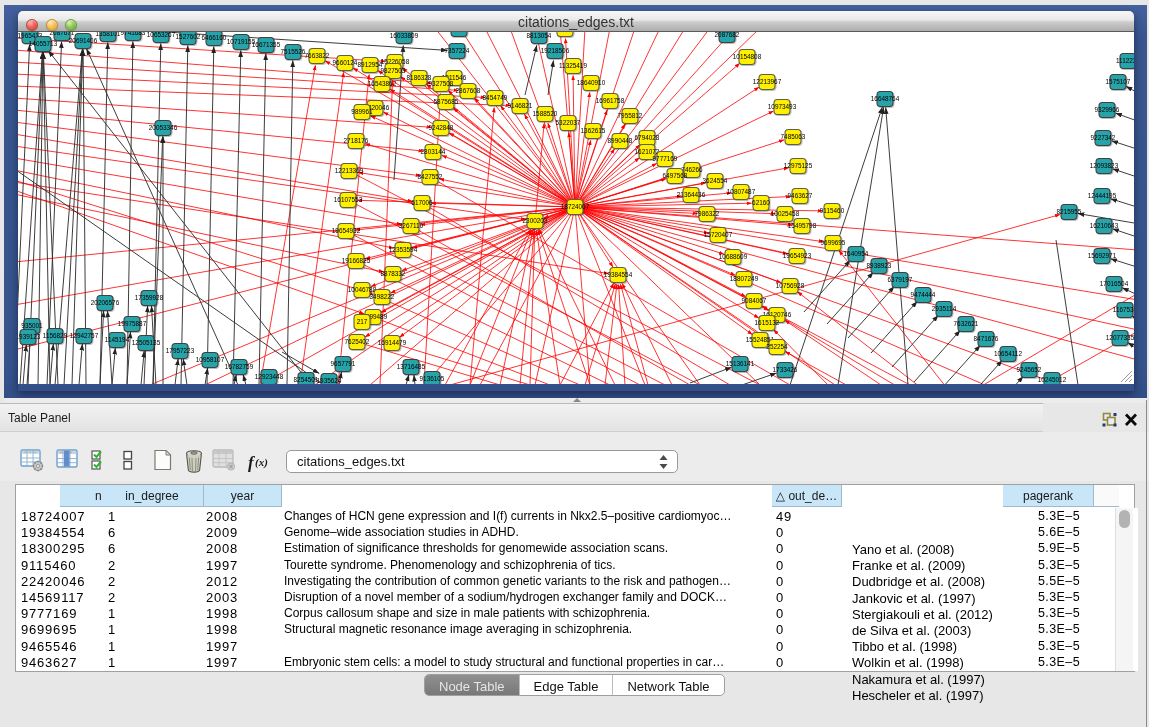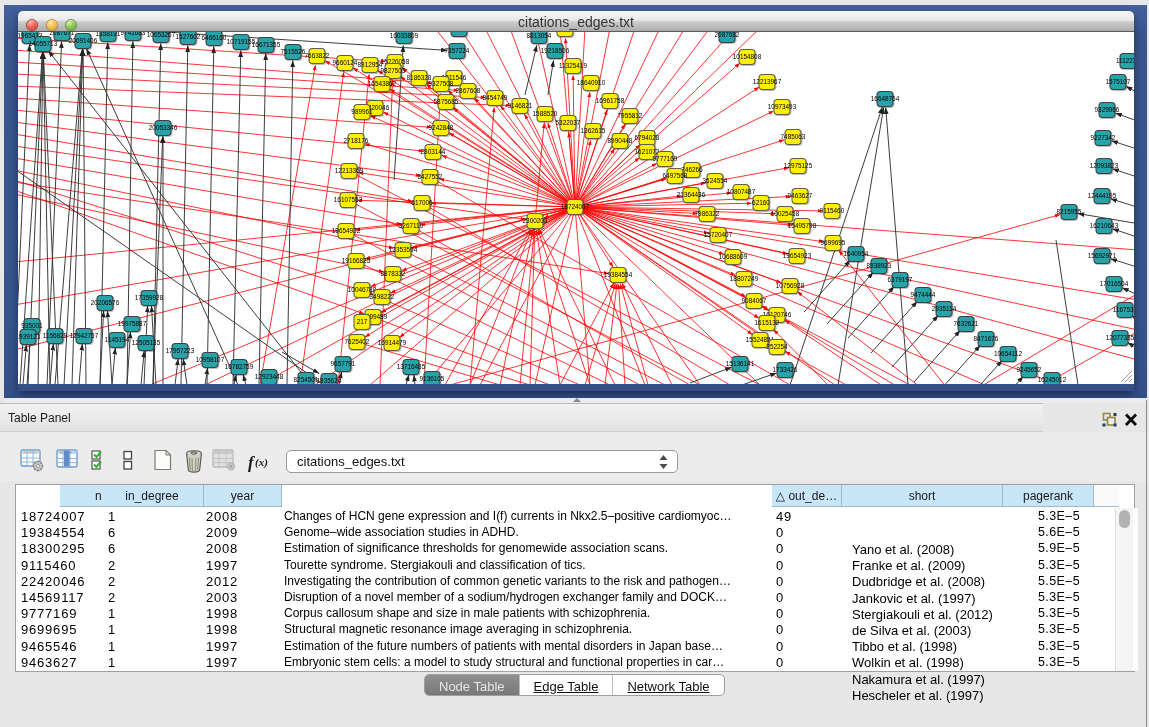--- a/index.html
+++ b/index.html
@@ -42,21 +42,21 @@
 .c3 { left:268px; width:483px; }
 .c4 { left:760px; width:65px; font-size:13px; letter-spacing:0.8px; }
 .c5 { left:836px; width:150px; font-size:13px;margin-top:33px; }
 .c6 { left:992px; width:91px; font-size:12.5px; letter-spacing:0.4px;margin-left:30px; }
 #scrollbar { position:absolute; right:1px; top:23px; width:18px; height:163px; background:#f5f5f5; border-left:1px solid #dedede; }
 #scrollbar .thumb { position:absolute; left:3px; top:2px; width:11px; height:18px; background:#b3b3b3; border-radius:6px; }
 #tabs { position:absolute; left:424px; top:674px; height:22px; display:flex;
   border:1px solid #9f9f9f; border-radius:5px; overflow:hidden; background:#fff; }
 #tabs div { font-size:13px; padding:4px 14px 0 14px; color:#111; }
 #tabs .sel { background:linear-gradient(180deg,#909090,#787878); color:#e6e6e6; }
-#tabs .nsel { border-left:1px solid #bdbdbd;text-decoration:underline; }
+#tabs .nsel { border-left:1px solid #bdbdbd; }
 #status { position:absolute; left:0; top:700px; width:1149px; height:27px; background:#e7e7e7; }
 #status .m { position:absolute; left:1056px; top:9px; font-size:11px; color:#1c1c1c; }
 #status .dot { position:absolute; left:1121px; top:8px; width:13px; height:13px; border-radius:50%;
   background:#3cc63c; border:1.5px solid #2a7d2a; }
 #rline { position:absolute; left:1146px; top:400px; width:1px; height:327px; background:#8a8a8a; }
 </style></head>
 <body>
 <div id="app">
 <div id="desktop">
   <div id="win">
@@ -688,21 +688,20 @@
       <path d="M4.5 0L8.5 5H0.5Z" fill="#4a4a4a"></path>
           <path d="M4.5 14L8.5 9H0.5Z" fill="#4a4a4a"></path>
     </svg>
   </div>
 </div>
 <div id="tablewrap">
   <div class="hc" style="left:0; width:101px;margin-left:44px;">name</div>
   <div class="hc" style="left:85px; width:103px;">in_degree</div>
   <div class="hc" style="left:188px; width:78px;">year</div>
   <div class="hc" style="left:756px; width:70px;">△ out_de…</div>
-  <div class="hc" style="left:826px; width:161px;">short</div>
   <div class="hc" style="left:987px; width:91px;">pagerank</div>
   <div class="hc" style="left:1078px; width:25px; background:#fafafa; border-right:none;"></div>
   <div id="tbody">
 <div class="tr">
           <div class="c0">18724007</div>
           <div class="c1">1</div>
           <div class="c2">2008</div>
           <div class="c3">Changes of HCN gene expression and I(f) currents in Nkx2.5–positive cardiomyoc…</div>
           <div class="c4">49</div>
           <div class="c5">Yano et al. (2008)</div>
@@ -723,21 +722,21 @@
           <div class="c2">2008</div>
           <div class="c3">Estimation of significance thresholds for genomewide association scans.</div>
           <div class="c4">0</div>
           <div class="c5">Dudbridge et al. (2008)</div>
           <div class="c6">5.9E–5</div>
         </div>
 <div class="tr">
           <div class="c0">9115460</div>
           <div class="c1">2</div>
           <div class="c2">1997</div>
-          <div class="c3">Tourette syndrome. Stergiakouli and classification of tics.</div>
+          <div class="c3">Tourette syndrome. Phenomenology and schizophrenia of tics.</div>
           <div class="c4">0</div>
           <div class="c5">Jankovic et al. (1997)</div>
           <div class="c6">5.3E–5</div>
         </div>
 <div class="tr">
           <div class="c0">22420046</div>
           <div class="c1">2</div>
           <div class="c2">2012</div>
           <div class="c3">Investigating the contribution of common genetic variants to the risk and pathogen…</div>
           <div class="c4">0</div>
@@ -768,21 +767,20 @@
           <div class="c2">1998</div>
           <div class="c3">Structural magnetic resonance image averaging in schizophrenia.</div>
           <div class="c4">0</div>
           <div class="c5">Wolkin et al. (1998)</div>
           <div class="c6">5.3E–5</div>
         </div>
 <div class="tr">
           <div class="c0">9465546</div>
           <div class="c1">1</div>
           <div class="c2">1997</div>
-          <div class="c3">Estimation of the future numbers of patients with mental disorders in Japan base…</div>
           <div class="c4">0</div>
           <div class="c5">Nakamura et al. (1997)</div>
           <div class="c6">5.3E–5</div>
         </div>
 <div class="tr">
           <div class="c0">9463627</div>
           <div class="c1">1</div>
           <div class="c2">1997</div>
           <div class="c3">Embryonic stem cells: a model to study structural and functional properties in car…</div>
           <div class="c4">0</div>

